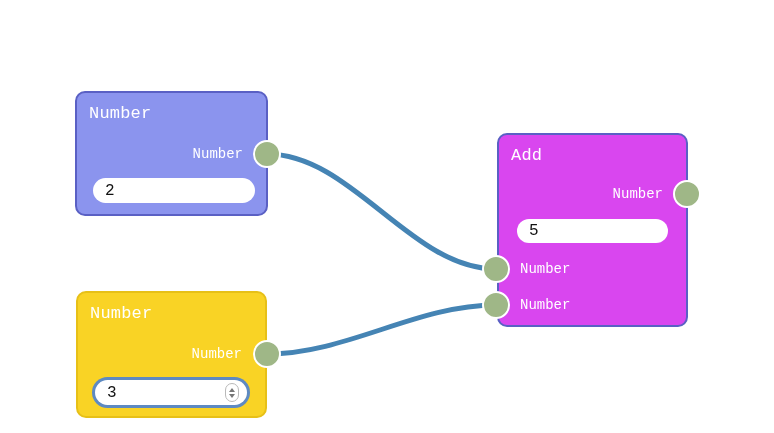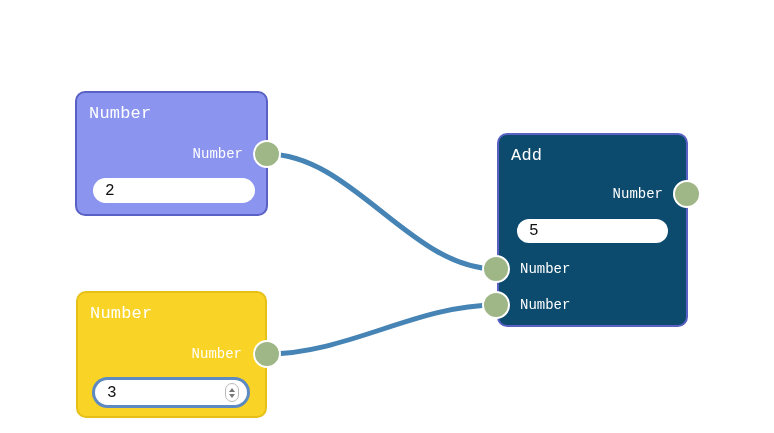--- a/index.html
+++ b/index.html
@@ -121,21 +121,21 @@
     <div class="port-label" style="right:23px; top:53px;">Number</div>
     <div class="value-pill focused" style="left:17px; top:87px; width:152px; height:25px;">
       <input type="text" value="3" style="">
       <div class="spinner">
         <div class="spin-up"></div>
         <div class="spin-down"></div>
       </div>
     </div>
   </div>
 
-  <div class="node" style="left: 497px; top: 105px; width: 191px; height: 194px; background-color: #0c4a6e; border-color: rgb(90, 96, 196);">
+  <div class="node" style="left: 497px; top: 105px; width: 191px; height: 194px; background-color: #d946ef; border-color: rgb(90, 96, 196);">
     <div class="node-title">Add</div>
     <div class="port-label" style="right:23px; top:51px;">Number</div>
     <div class="value-pill" style="left:18px; top:84px; width:151px; height:24px;">
       <input type="text" value="5" style="">
     </div>
     <div class="port-label" style="left:21px; top:126px;">Number</div>
     <div class="port-label" style="left:21px; top:162px;">Number</div>
   </div>
 
   <svg class="wires" width="774" height="433">

